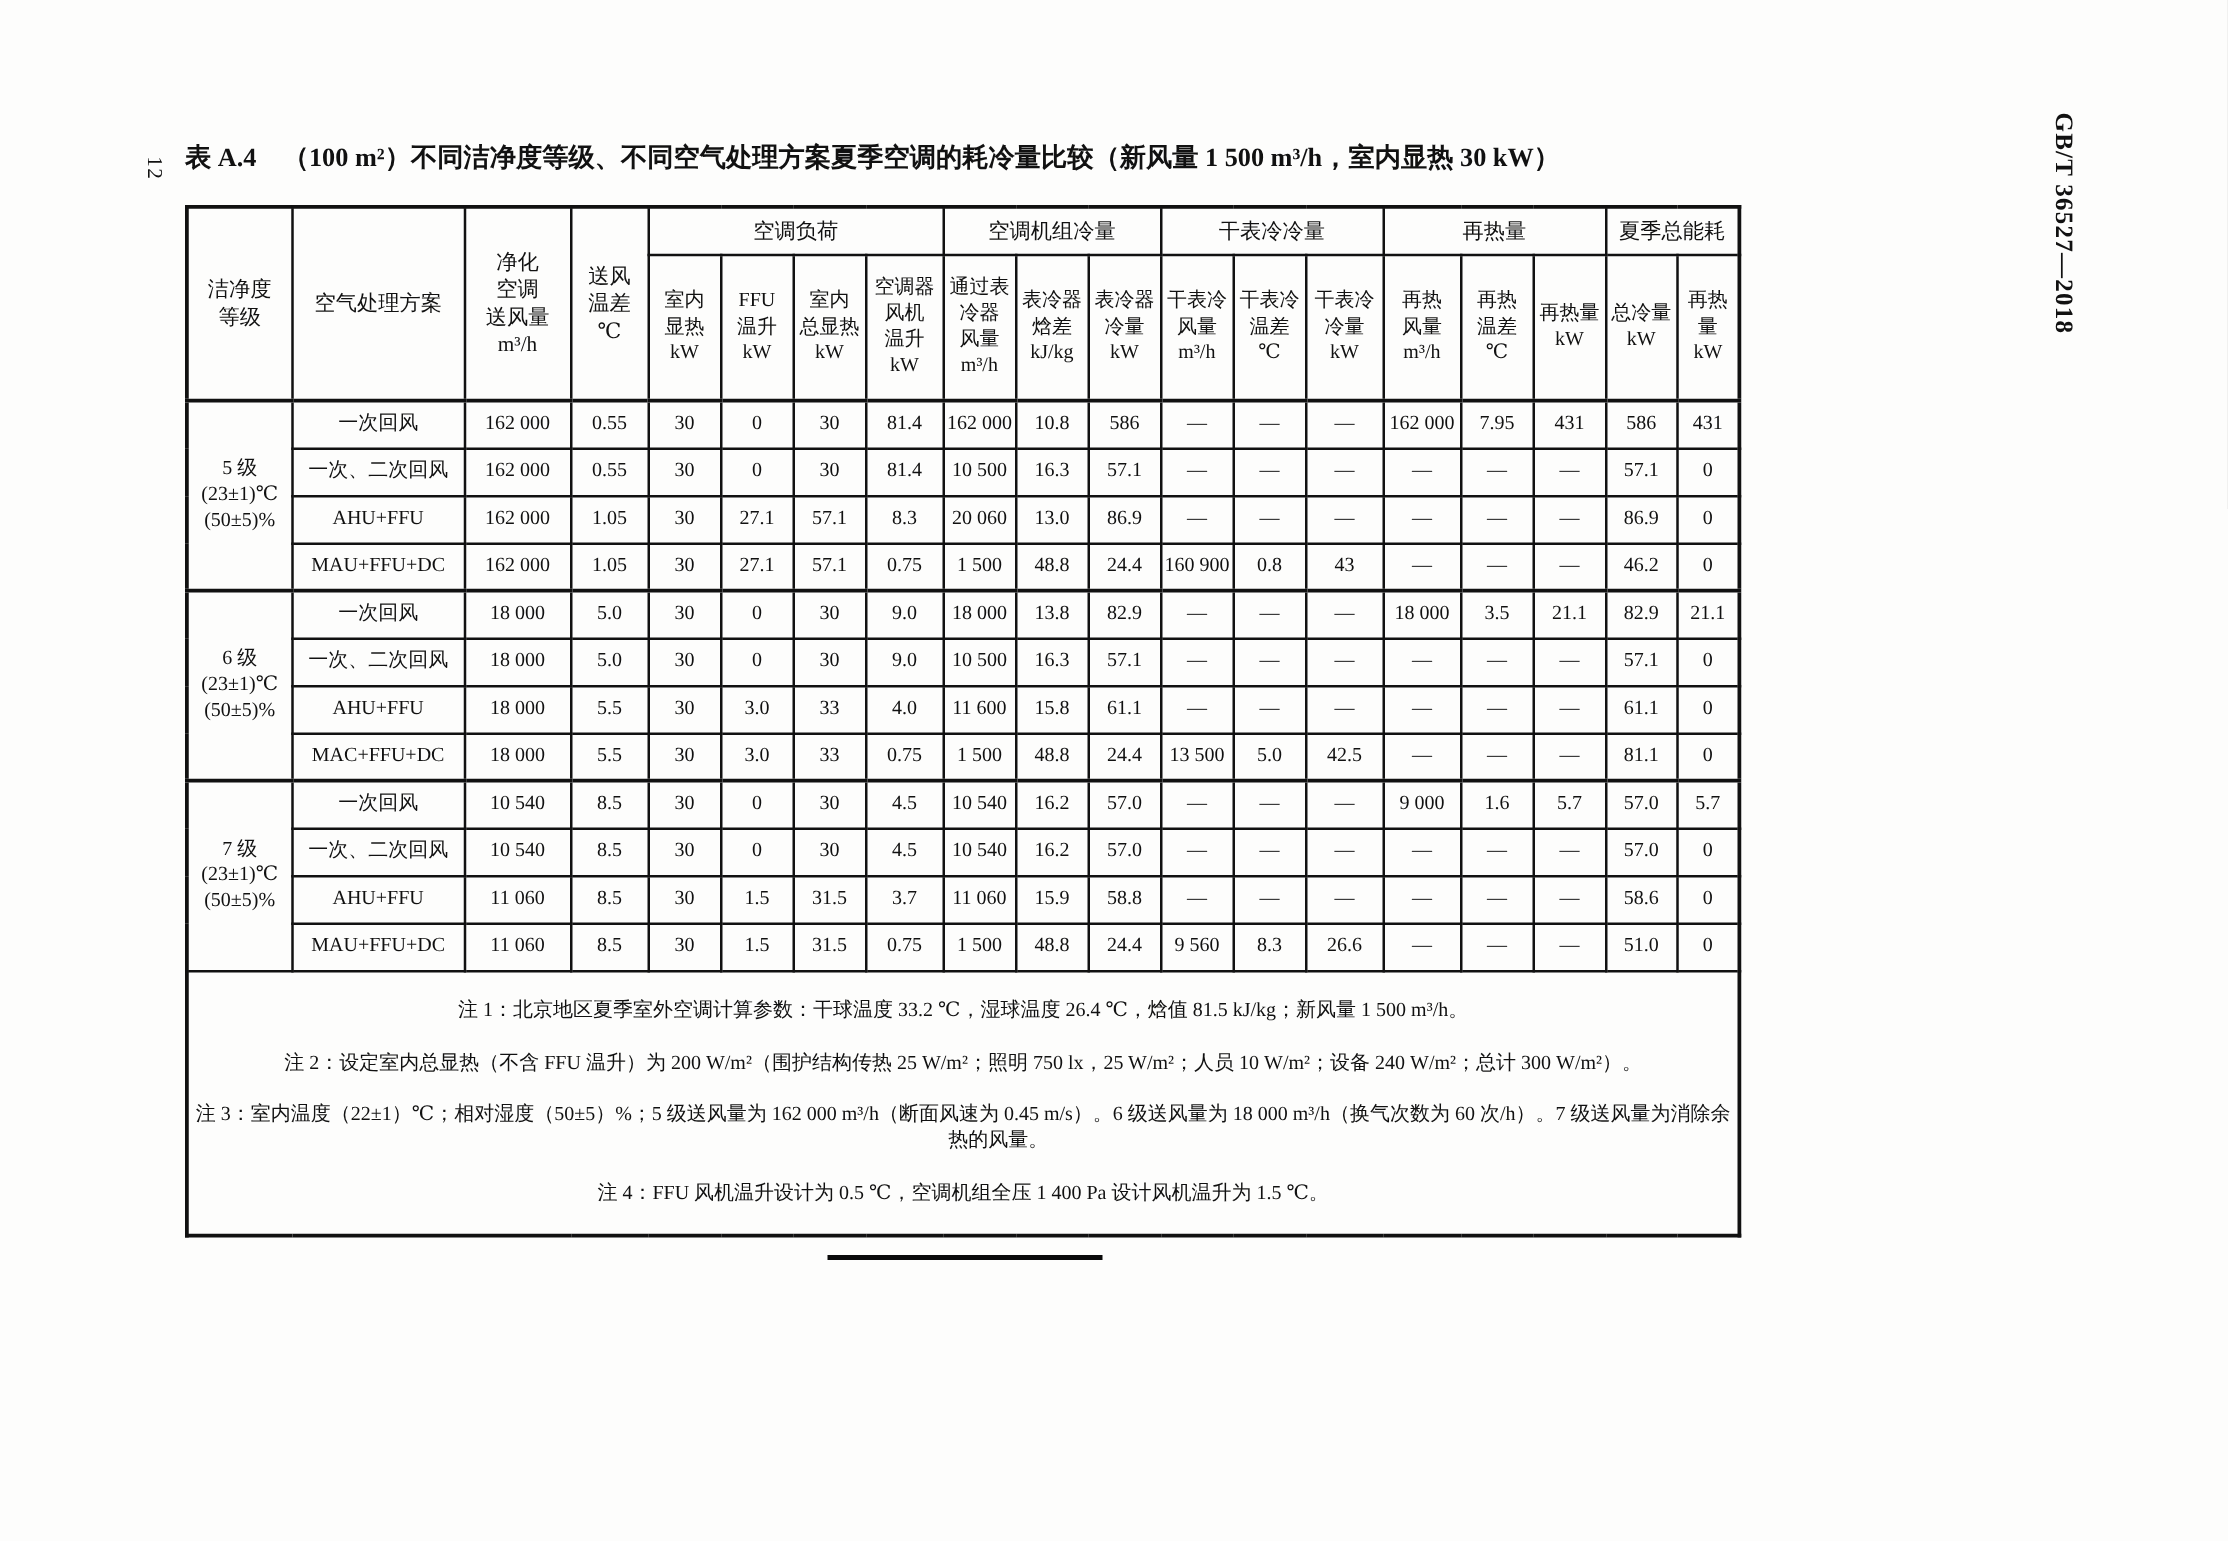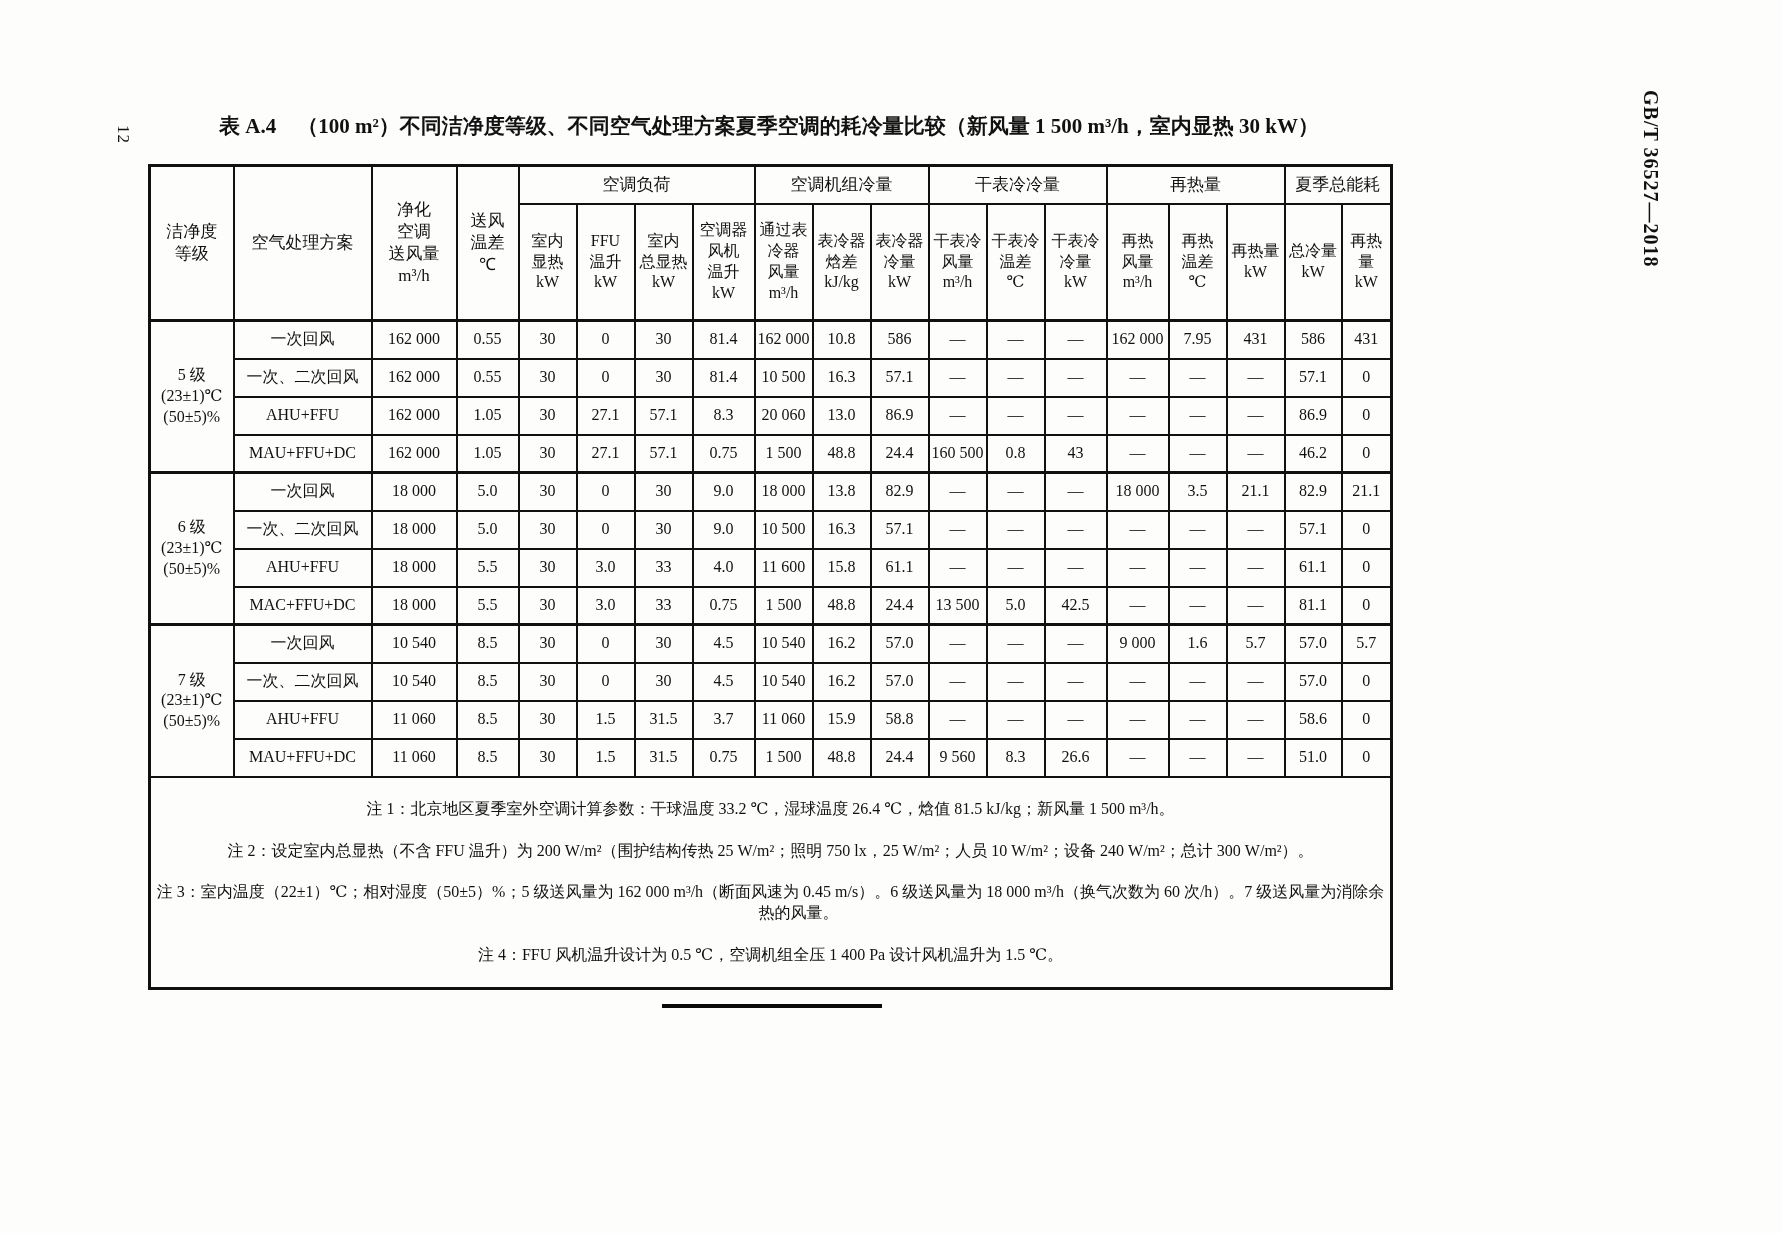--- a/index.html
+++ b/index.html
@@ -16,36 +16,36 @@
     transform:rotate(90deg);transform-origin:0 0;
     font-size:17px;letter-spacing:1px;white-space:nowrap;
   }
   .std-code{
     position:absolute;left:1662px;top:90px;
     transform:rotate(90deg);transform-origin:0 0;
     font-size:20px;font-weight:bold;white-space:nowrap;letter-spacing:1px;
   }
   .table-title{
     position:absolute;left:148px;top:112px;width:1242px;
-    text-align:center;font-size:21px;font-weight:bold;white-space:nowrap;
+    text-align:left;font-size:21px;font-weight:bold;white-space:nowrap;
   }
   table.main{
     position:absolute;left:148px;top:164px;width:1242px;
     border-collapse:collapse;table-layout:fixed;
     border:3px solid #111;
   }
   table.main th, table.main td{
     border:2px solid #111;
     text-align:center;vertical-align:middle;
     font-size:16px;line-height:1.3;
     padding:1px 2px;
     white-space:pre-line;
     font-weight:normal;
   }
-  tr.h1 th{height:34px;font-size:17px;font-family:Liberation Serif, serif;}
+  tr.h1 th{height:34px;font-size:17px;}
   tr.h2 th{height:112px;}
   tr.h2 th{border-bottom:3px solid #111;}
   tbody tr{height:38px;}
   tr.group-start td{border-top:3px solid #111;}
   td.class-cell{font-size:16px;line-height:1.55;}
   td.scheme-cell{font-size:17px;margin-top:28px;}
   td.notes-cell{
     border-top:3px solid #111;
     text-align:left;vertical-align:top;
     padding:12px 14px 14px 46px;
@@ -225,21 +225,21 @@
           <td class="scheme-cell">MAU+FFU+DC</td>
           <td>162 000</td>
           <td>1.05</td>
           <td>30</td>
           <td>27.1</td>
           <td>57.1</td>
           <td>0.75</td>
           <td>1 500</td>
           <td>48.8</td>
           <td>24.4</td>
-          <td>160 500</td>
+          <td>160 900</td>
           <td>0.8</td>
           <td>43</td>
           <td>—</td>
           <td>—</td>
           <td>—</td>
           <td>46.2</td>
           <td>0</td>
         </tr>
         <tr class="group-start">
           <td class="class-cell" rowspan="4">6 级

